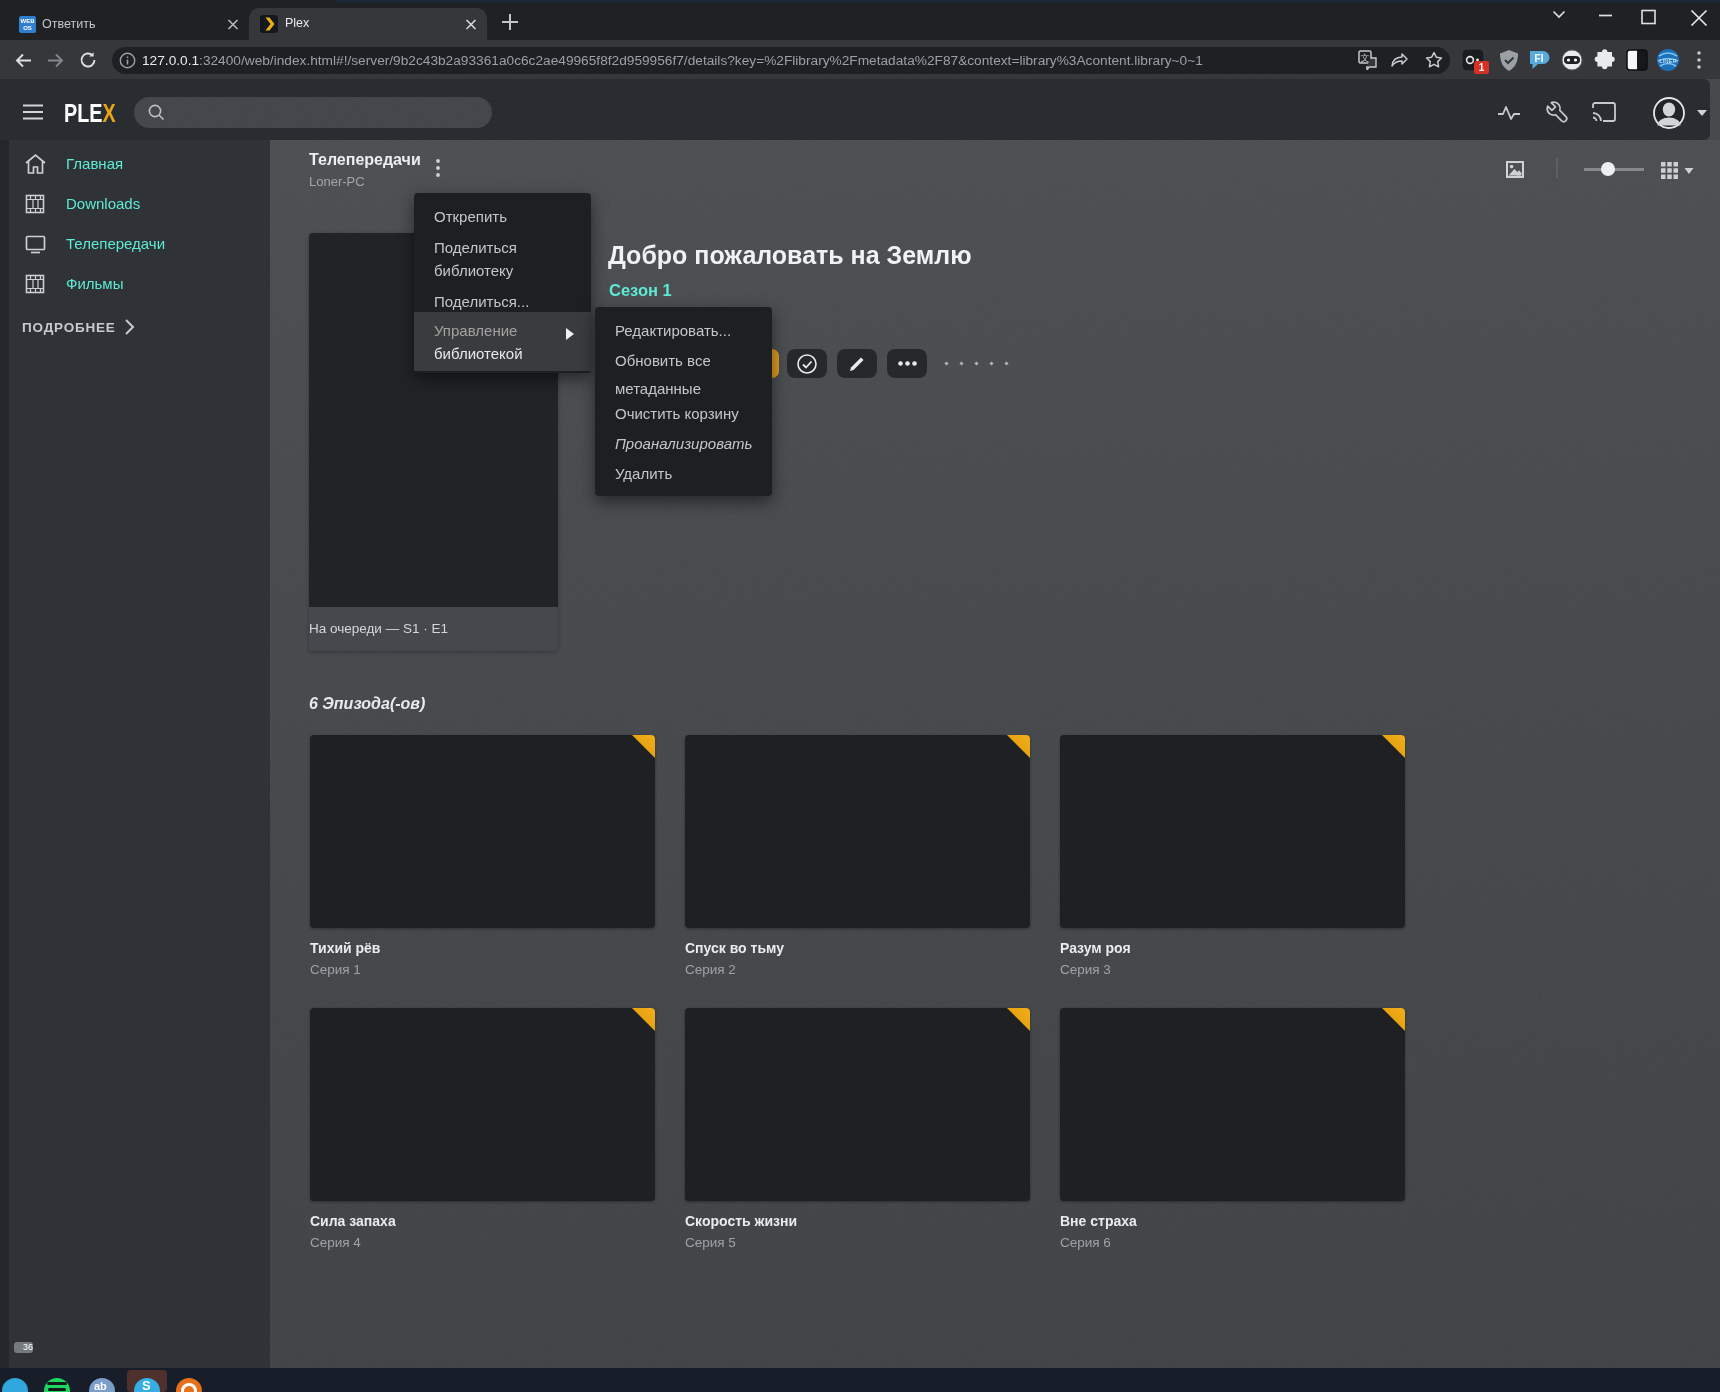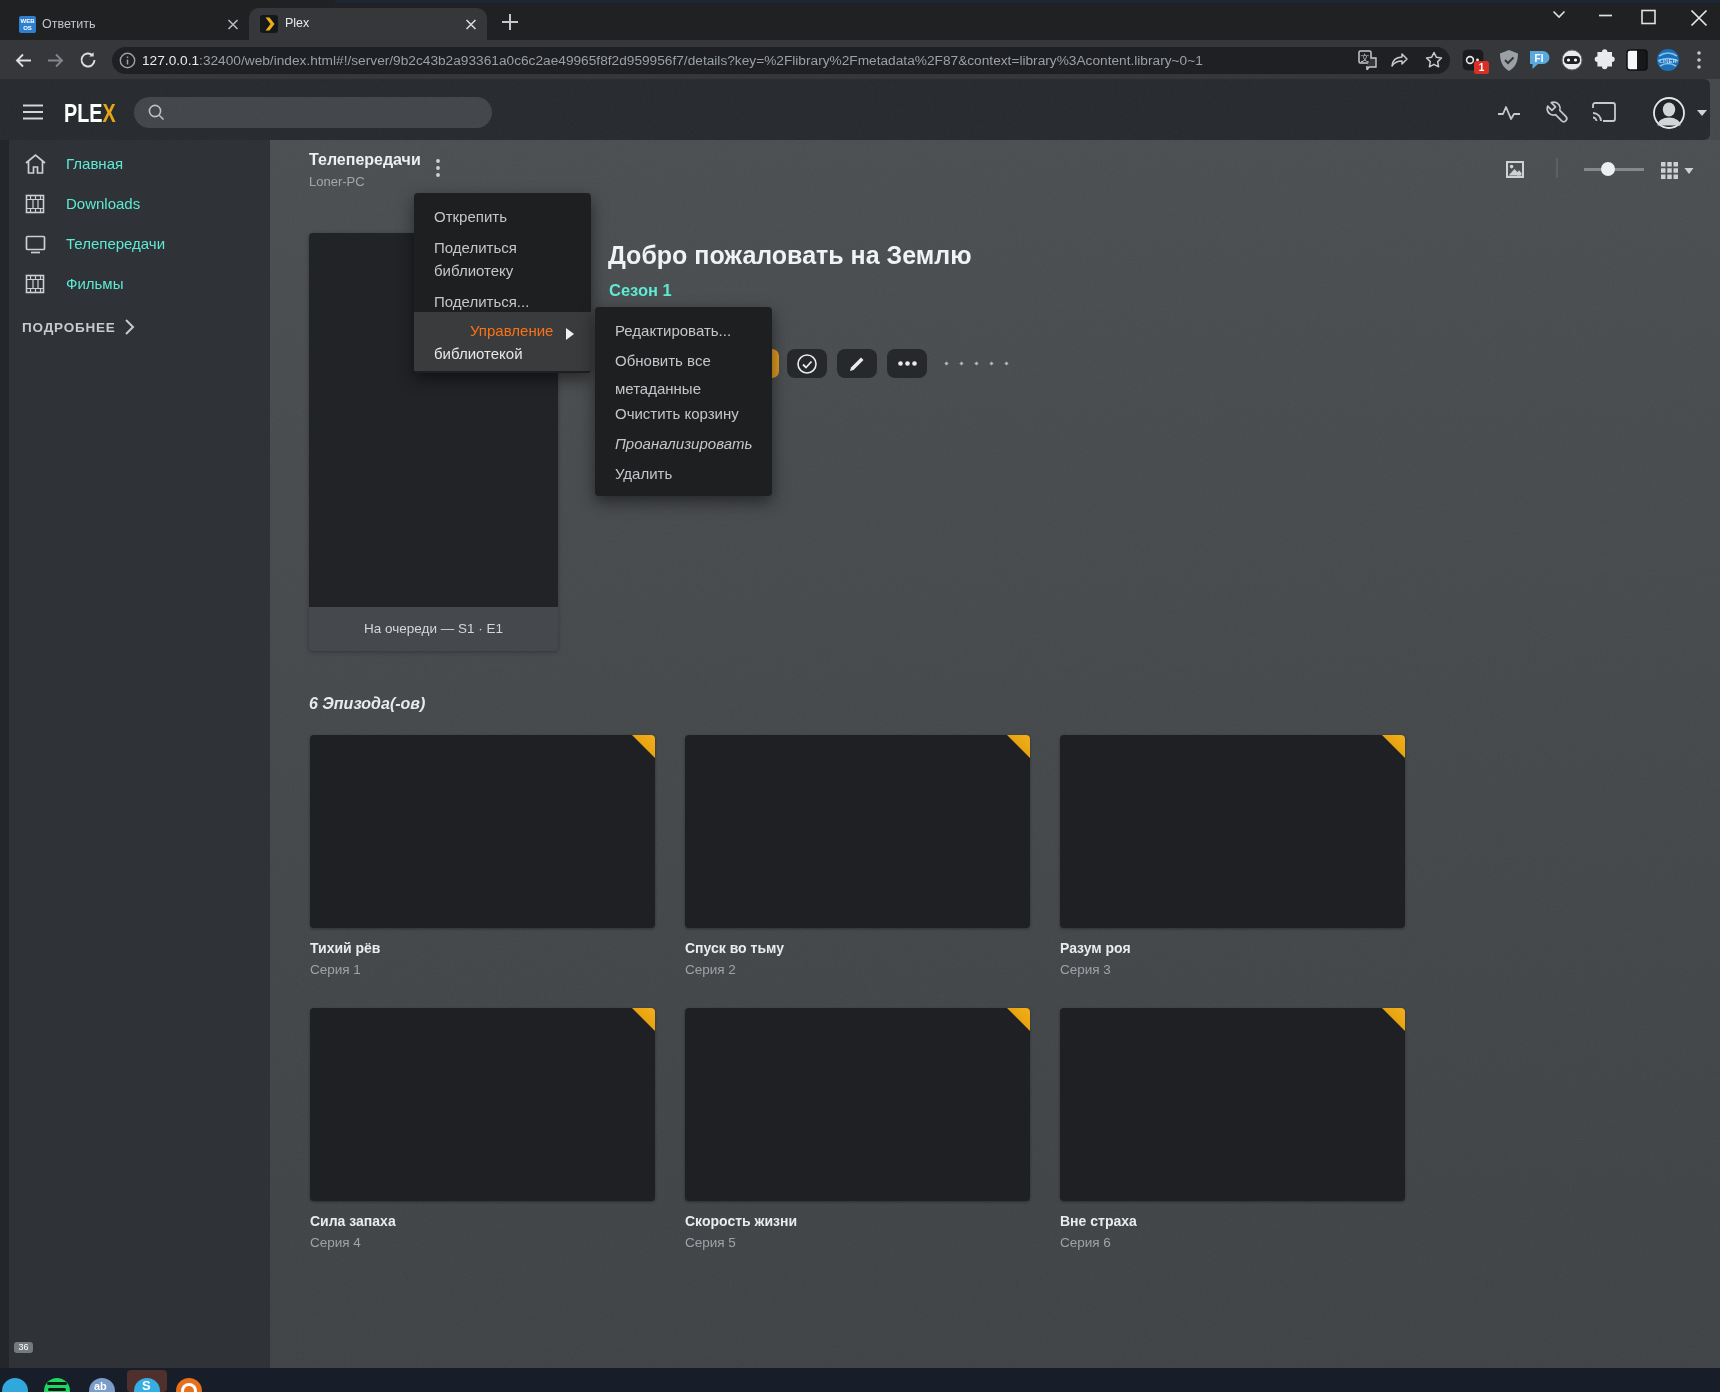--- a/index.html
+++ b/index.html
@@ -50,21 +50,21 @@
   .actbtn { position:absolute; top:349px; width:40px; height:29px; border-radius:8px; background:#26282c; }
   #orangesliver { position:absolute; left:772px; top:349px; width:7px; height:29px; border-radius:0 8px 8px 0;
     background:#dd9a22; }
   .rdot { position:absolute; top:362px; width:3px; height:3px; background:#b0b4b8; transform:rotate(45deg); }
 
   
   #postercard { position:absolute; left:309px; top:233px; width:249px; height:418px; border-radius:4px;
     background:#45484d; box-shadow:0 1px 4px rgba(0,0,0,0.3); }
   #posterimg { position:absolute; left:0; top:0; width:249px; height:374px; border-radius:4px 4px 0 0;
     background:#212327; }
-  #postercap { position:absolute; left:0; top:374px; width:249px; height:44px; text-align:center;
+  #postercap { position:absolute; left:0; top:374px; width:249px; height:44px; 
     font-size:13.5px; color:#d4d7d9; line-height:44px; border-radius:0 0 4px 4px; }
 
   
   #epheading { position:absolute; left:309px; top:695px; font-size:16px; font-weight:bold; color:#e8eaec;font-style:italic; }
   .epcard { position:absolute; width:345px; }
   .epimg { position:relative; width:345px; height:193px; border-radius:4px; background:#1e2023;
     box-shadow:0 1px 3px rgba(0,0,0,0.35); overflow:hidden; }
   .corner { position:absolute; right:0; top:0; width:23px; height:23px;
     background:linear-gradient(225deg, #f3af1d 0%, #e5a00d 60%, #c8880a 100%);
     clip-path:polygon(0 0, 100% 0, 100% 100%); }
@@ -388,36 +388,36 @@
     <div class="eptitle">Вне страха</div>
     <div class="epsub">Серия 6</div>
   </div>
 
   <div class="menu" id="menu1" style="left:414px; top:193px; width:177px; height:180px;">
     <div class="mi" style="top:15px;">Открепить</div>
     <div class="mi" style="top:46px;">Поделиться</div>
     <div class="mi" style="top:69px;">библиотеку</div>
     <div class="mi" style="top:100px;">Поделиться...</div>
     <div id="hl"></div>
-    <div class="mi" style="top:129px; color:#f97316;margin-left:36px;">Управление</div>
+    <div class="mi" style="top:129px; color:#a3a3a3;">Управление</div>
     <div class="mi" style="top:152px; color:#e6e8e9;">библиотекой</div>
     <div id="arr"></div>
   </div>
   <div class="menu" id="menu2" style="left:595px; top:307px; width:177px; height:189px;">
     <div class="mi" style="top:15px;">Редактировать...</div>
     <div class="mi" style="top:45px;">Обновить все</div>
     <div class="mi" style="top:73px;">метаданные</div>
     <div class="mi" style="top:98px;">Очистить корзину</div>
     <div class="mi" style="top:128px;font-style:italic;">Проанализировать</div>
     <div class="mi" style="top:158px;">Удалить</div>
   </div>
 
   <div id="taskbar"></div>
   <div class="ticon" style="left:2px;top:1378px;width:26px;height:26px;background:#31a8dd;"></div>
-  <div style="position:absolute;left:14px;top:1342px;width:19px;height:11px;border-radius:3px;background:#757a7e;color:#fff;font-size:9px;text-align:center;line-height:11px;">36</div>
+  <div style="position:absolute;left:14px;top:1342px;width:19px;height:11px;border-radius:3px;background:#757a7e;color:#fff;font-size:9px;text-align:right;line-height:11px;">36</div>
   <div class="ticon" style="left:44px;top:1378px;width:26px;height:26px;background:#1ed760;"></div>
   <div style="position:absolute;left:47px;top:1382px;width:20px;height:3px;border-radius:2px;background:#16181c;"></div>
   <div style="position:absolute;left:48px;top:1388px;width:18px;height:3px;border-radius:2px;background:#16181c;"></div>
   <div class="ticon" style="left:89px;top:1378px;width:26px;height:26px;background:#7a9ec9;"></div>
   <div style="position:absolute;left:94px;top:1380px;color:#fff;font-size:11px;font-weight:bold;">ab</div>
   <div style="position:absolute;left:127px;top:1370px;width:40px;height:22px;border-radius:4px;background:#50302c;"></div>
   <div class="ticon" style="left:134px;top:1378px;width:26px;height:26px;background:#35aee4;"></div>
   <div style="position:absolute;left:142px;top:1378px;color:#fff;font-size:13px;font-weight:bold;">S</div>
   <div class="ticon" style="left:176px;top:1378px;width:26px;height:26px;background:#e8701a;"></div>
   <div class="ticon" style="left:181px;top:1383px;width:16px;height:16px;background:#fff;"></div>

